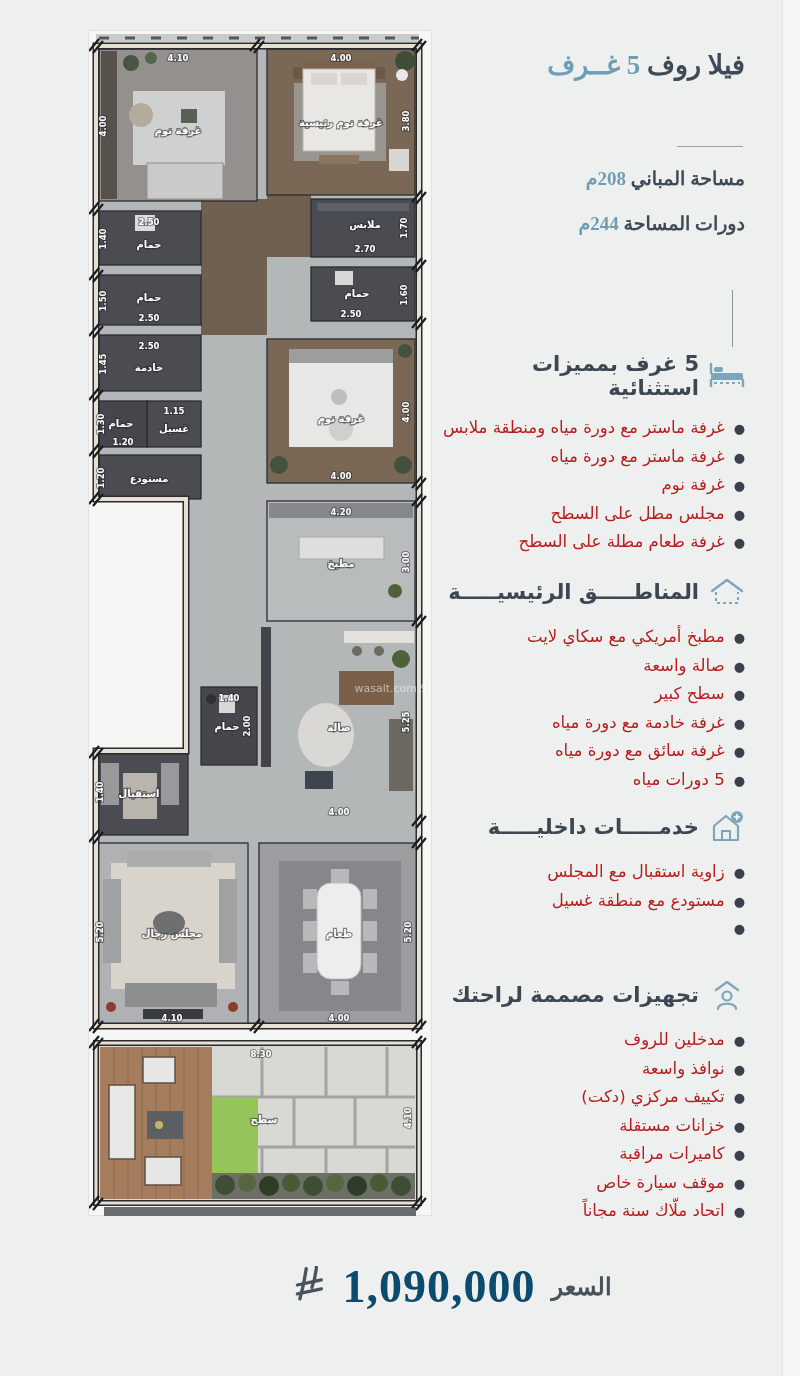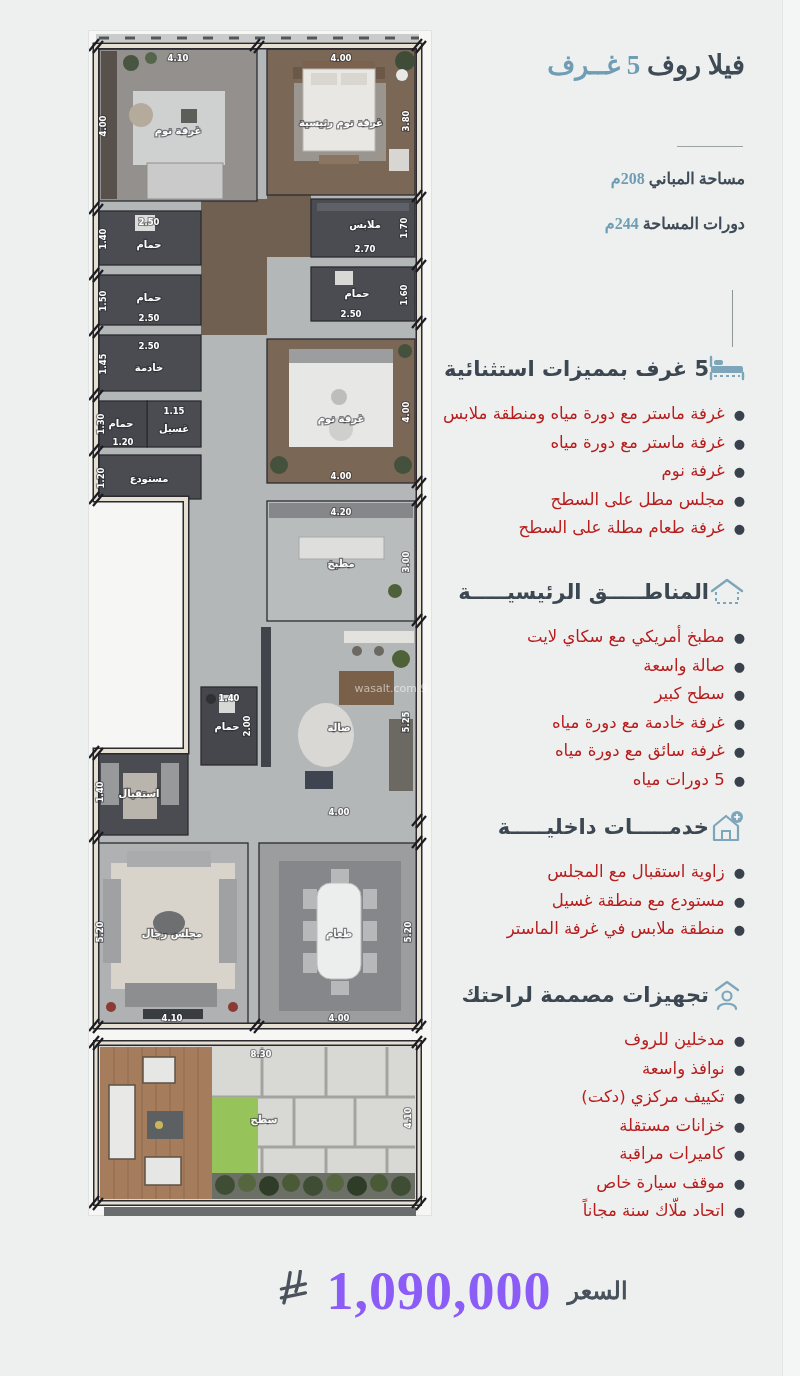--- a/index.html
+++ b/index.html
@@ -28,42 +28,42 @@
   .details {
     position:absolute; top:0; right:55px; width:310px; height:1208px;
     direction:rtl; text-align:right; color:#3e4a55;
   }
   .title-block { position:absolute; top:44px; right:0; line-height:42px;
     font-family:"Liberation Serif", serif; font-size:27px; font-weight:bold; }
   .accent { color:#6f9db4; }
   .title-divider { position:absolute; top:146px; right:2px; width:66px; height:0;
     border-top:1px solid #9aa2a2; }
   .stats { position:absolute; top:156px; right:0;
-    font-family:"Liberation Serif", serif; font-size:16px; font-weight:bold;
+    font-family:"Liberation Serif", serif; font-size:19px; font-weight:bold;
     line-height:45px; }
   .v-connector { position:absolute; top:290px; right:12px; width:1px; height:57px;
     background:#8e9696; }
   .section { position:absolute; right:0; width:310px; }
-  .sec-head { display:flex; align-items:center; gap:0; margin-bottom:14px; }
+  .sec-head { display:flex; align-items:center; gap:10px; margin-bottom:14px; }
   .sec-icon { flex:0 0 auto; width:36px; height:34px; display:flex;
     align-items:center; justify-content:center; }
   .sec-head h2 { font-size:21px; font-weight:bold; color:#3d4751;
     font-family:"DejaVu Sans", sans-serif; }
   .section ul { list-style:none; }
   .bullet { display:flex; align-items:baseline; gap:9px; line-height:27.5px; }
   .bullet .dot { color:#39424c; font-size:13px; flex:0 0 auto; }
   .bullet .bt { color:#b91c1c; font-size:16.5px; }
   
   .price-row { position:absolute; top:1260px; left:106px; width:694px;
     display:flex; direction:rtl; align-items:center; justify-content:center;
     gap:16px; }
   .price-label { font-family:"Liberation Serif", serif; font-size:24px;
     font-weight:bold; color:#49525c; }
-  .price-value { font-family:"Liberation Serif", serif; font-size:54px;
-    font-weight:bold; color:#8b5cf6; letter-spacing:1px; }
+  .price-value { font-family:"Liberation Serif", serif; font-size:46px;
+    font-weight:bold; color:#0c4a6e; letter-spacing:1px; }
   .riyal { width:32px; height:38px; }
   
   .edge-strip { position:absolute; top:0; right:0; width:18px; height:1376px;
     background:#f4f6f5; border-left:1px solid #e2e5e4; }
 </style>
 </head>
 <body>
 
 <div class="plan-paper">
 <svg width="344" height="1186" viewBox="0 0 344 1186">
@@ -451,21 +451,20 @@
       <li class="bullet">
           <span class="dot">●</span>
           <span class="bt">زاوية استقبال مع المجلس</span>
         </li>
       <li class="bullet">
           <span class="dot">●</span>
           <span class="bt">مستودع مع منطقة غسيل</span>
         </li>
       <li class="bullet">
           <span class="dot">●</span>
-          <span class="bt">منطقة ملابس في غرفة الماستر</span>
         </li>
     </ul>
   </div>
 
   <div class="section" style="top:978px">
     <div class="sec-head">
       <span class="sec-icon">
         <svg width="36" height="34" viewBox="0 0 36 34">
           <path d="M7,12 L18,4 L29,12" stroke="#7ea6bb" stroke-width="2.2" fill="none" stroke-linecap="round" stroke-linejoin="round"></path>
           <circle cx="18" cy="18" r="4.5" stroke="#7ea6bb" stroke-width="2.2" fill="none"></circle>

